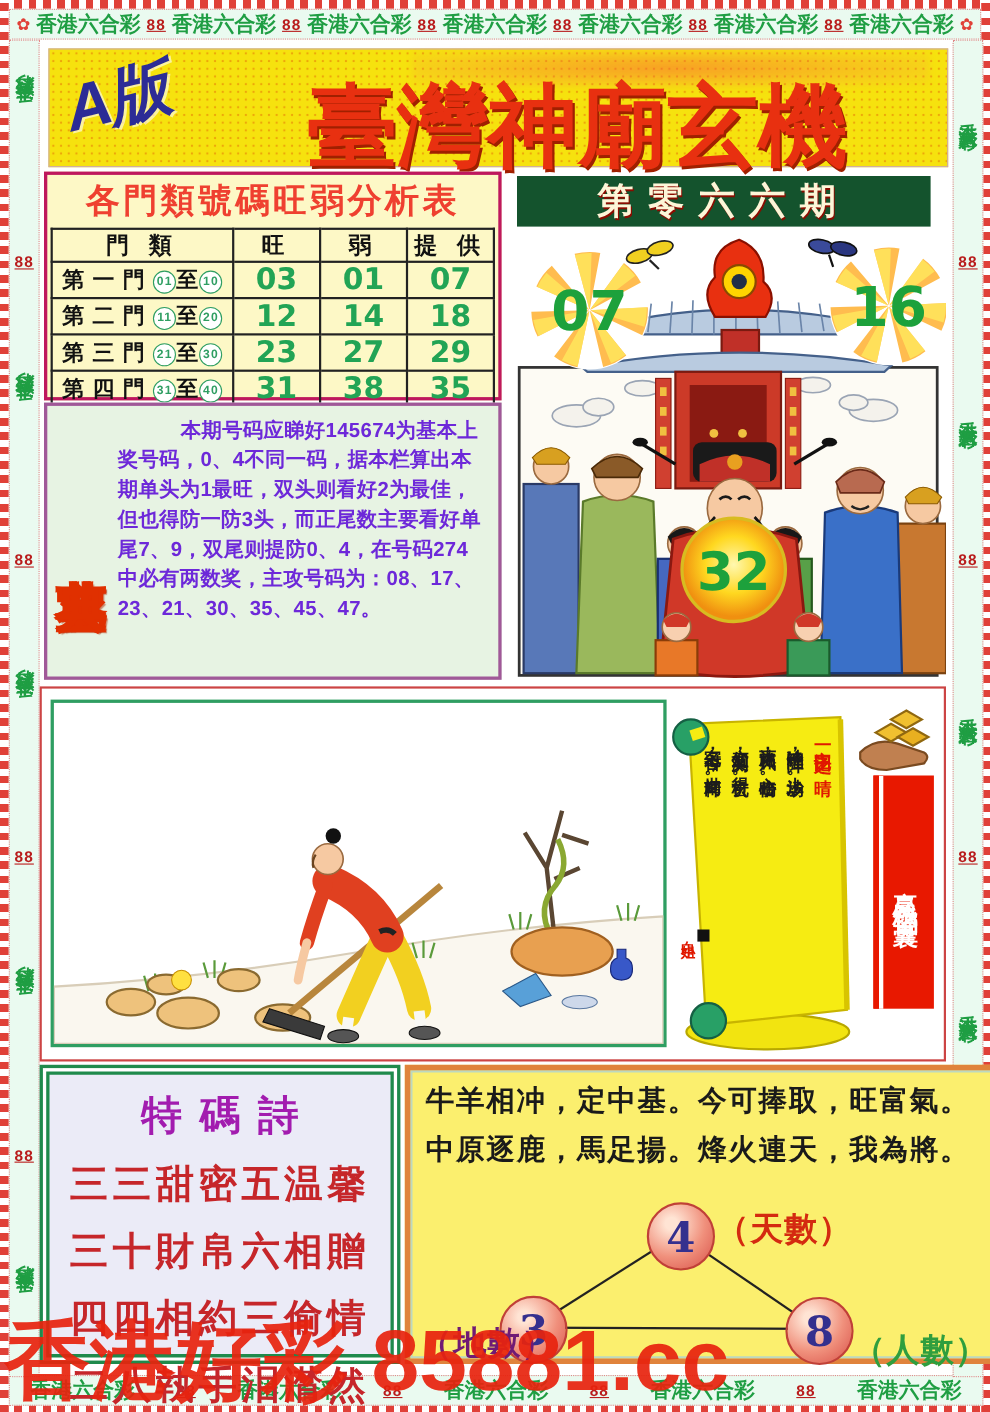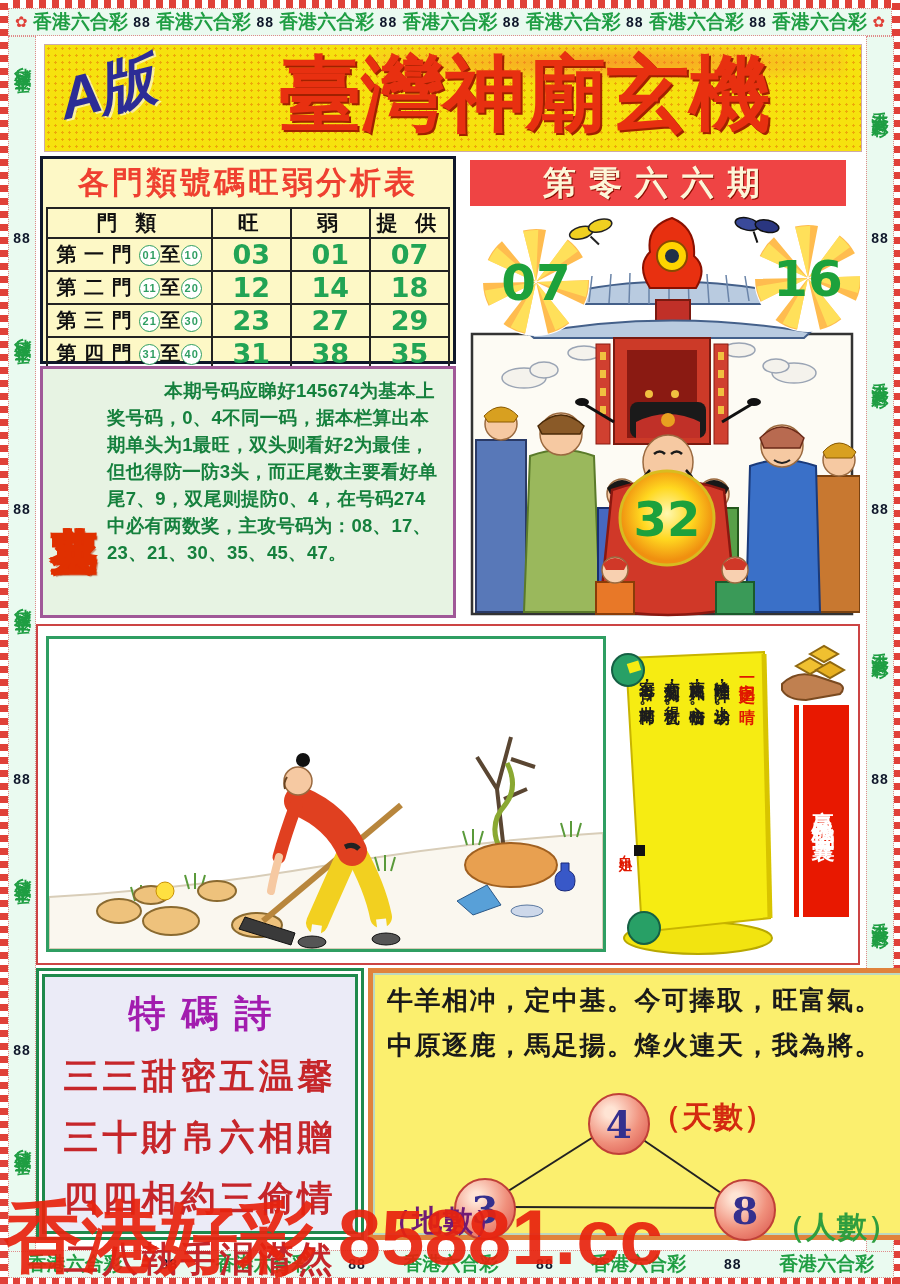--- a/index.html
+++ b/index.html
@@ -13,54 +13,54 @@
 
   
   .strip{background:#eafaf0;border:1px dotted #e08a8a;color:#1f9e43;font-weight:bold;overflow:hidden;}
   .strip-top{left:8px;top:8px;width:884px;height:28px;display:flex;align-items:center;justify-content:space-between;padding:0 6px;box-sizing:border-box;font-size:19px;}
   .strip-bottom{left:8px;top:1250px;width:884px;height:26px;display:flex;align-items:center;justify-content:space-around;font-size:19px;}
   .strip-side{width:26px;top:36px;height:1214px;display:flex;flex-direction:column;align-items:center;justify-content:space-around;font-size:17px;}
   .strip-left{left:8px;}
   .strip-right{left:866px;}
   .vcol{writing-mode:vertical-rl;letter-spacing:2px;white-space:nowrap;}
   .strip-left .vcol{transform:rotate(180deg);}
-  .sep{color:#0f172a;font-size:14px;font-weight:bold;letter-spacing:1px;}
+  .sep{color:#b91c1c;font-size:14px;font-weight:bold;letter-spacing:1px;text-decoration:underline;}
   .flower{color:#e04038;font-size:15px;}
 
   
   .header{left:44px;top:44px;width:816px;height:106px;background:#f6e20e;
     background-image:radial-gradient(#eda70a 1.2px,transparent 1.4px);background-size:7px 7px;
     border:1px solid #caa;}
   .smudge{left:330px;top:0px;width:470px;height:34px;background:radial-gradient(ellipse at center,rgba(250,90,60,.5),rgba(250,120,90,.15) 70%,transparent);filter:blur(3px);}
   .badge-a{left:14px;top:6px;font-size:58px;font-weight:800;font-style:italic;color:#2c2c96;transform:rotate(-14deg);letter-spacing:-3px;text-shadow:2px 2px 0 rgba(255,255,255,.6);}
-  .main-title{left:150px;top:2px;width:660px;height:96px;display:flex;align-items:center;justify-content:space-around;
+  .main-title{left:150px;top:23px;width:660px;height:96px;display:flex;align-items:center;justify-content:space-around;
     font-size:82px;font-weight:800;color:#e83010;text-shadow:2px 2px 0 #a02000;font-family:"DejaVu Serif","Liberation Serif",serif;}
 
   
-  .tablebox{left:40px;top:156px;width:416px;height:208px;background:#fdf8c6;border:3px solid #0f172a;box-sizing:border-box;}
+  .tablebox{left:40px;top:156px;width:416px;height:208px;background:#fdf8c6;border:3px solid #be185d;box-sizing:border-box;}
   .tabletitle{width:100%;text-align:center;font-size:31px;font-weight:800;color:#ef4030;letter-spacing:3px;margin-top:3px;}
   table.an{border-collapse:collapse;margin:3px auto 0 auto;width:404px;}
   table.an td,table.an th{border:2px solid #222;text-align:center;padding:0;height:26px;}
   .col-label{width:166px;}
   .col-num{width:78px;}
   th.hd{font-size:21px;letter-spacing:6px;color:#111;font-weight:800;}
   td.lbl{font-size:20px;font-weight:800;color:#111;letter-spacing:1px;}
   .circ{display:inline-flex;width:19px;height:19px;border-radius:50%;border:1.5px solid #2f9e62;color:#2f9e62;
         font-size:11px;align-items:center;justify-content:center;font-weight:bold;background:#fff;vertical-align:2px;}
   td.num{font-size:27px;font-weight:800;color:#22a455;font-family:"DejaVu Sans",sans-serif;}
 
   
   .kuihua{left:40px;top:366px;width:416px;height:252px;background:#e7f3e3;border:3px solid #a05898;box-sizing:border-box;display:flex;}
   .kh-title{width:62px;display:flex;align-items:center;justify-content:center;}
   .kh-title span{writing-mode:vertical-rl;font-size:45px;font-weight:800;color:#ffd400;line-height:1.15;
     -webkit-text-stroke:2px #e03000;text-shadow:2px 2px 1px rgba(180,40,0,.5);font-family:"DejaVu Serif",serif;}
-  .kh-body{flex:1;padding:8px 10px 4px 2px;font-size:18.5px;line-height:27px;color:#15803d;font-weight:700;text-indent:3.1em;letter-spacing:.3px;}
-
-  
-  .issue{left:470px;top:160px;width:376px;height:46px;background:#ef4444;display:flex;align-items:center;justify-content:center;
+  .kh-body{flex:1;padding:8px 10px 4px 2px;font-size:18.5px;line-height:27px;color:#6d28d9;font-weight:700;text-indent:3.1em;letter-spacing:.3px;}
+
+  
+  .issue{left:470px;top:160px;width:376px;height:46px;background:#14532d;display:flex;align-items:center;justify-content:center;
     color:#fdf6d8;font-size:33px;font-weight:800;letter-spacing:13px;text-shadow:1px 1px 0 #8a0c00;}
   .gods{left:464px;top:208px;width:396px;height:412px;background:#fff;}
 
   
   .midbox{left:36px;top:624px;width:824px;height:341px;border:2px solid #cc4444;background:#fff;box-sizing:border-box;}
   .farmbox{left:46px;top:636px;width:560px;height:316px;border:3px solid #2f9e62;background:#fff;box-sizing:border-box;}
   .scrollart{left:598px;top:640px;width:188px;height:322px;}
   .scrolltext{left:634px;top:668px;width:126px;height:242px;writing-mode:vertical-rl;font-size:15.5px;font-weight:700;
      color:#1c1c1c;line-height:25px;letter-spacing:2px;}
   .scrolltext .hd1{color:#e01800;font-size:16px;}

